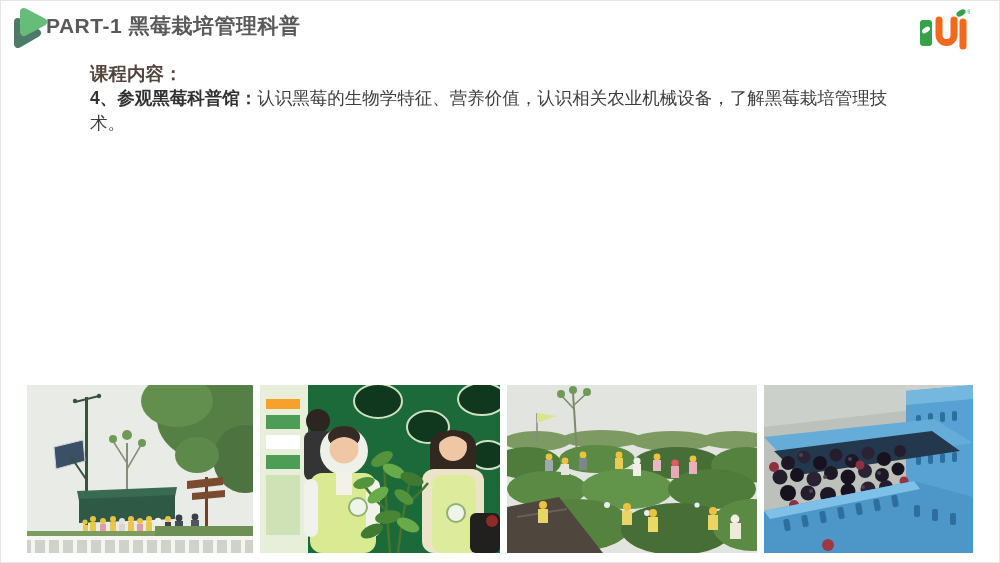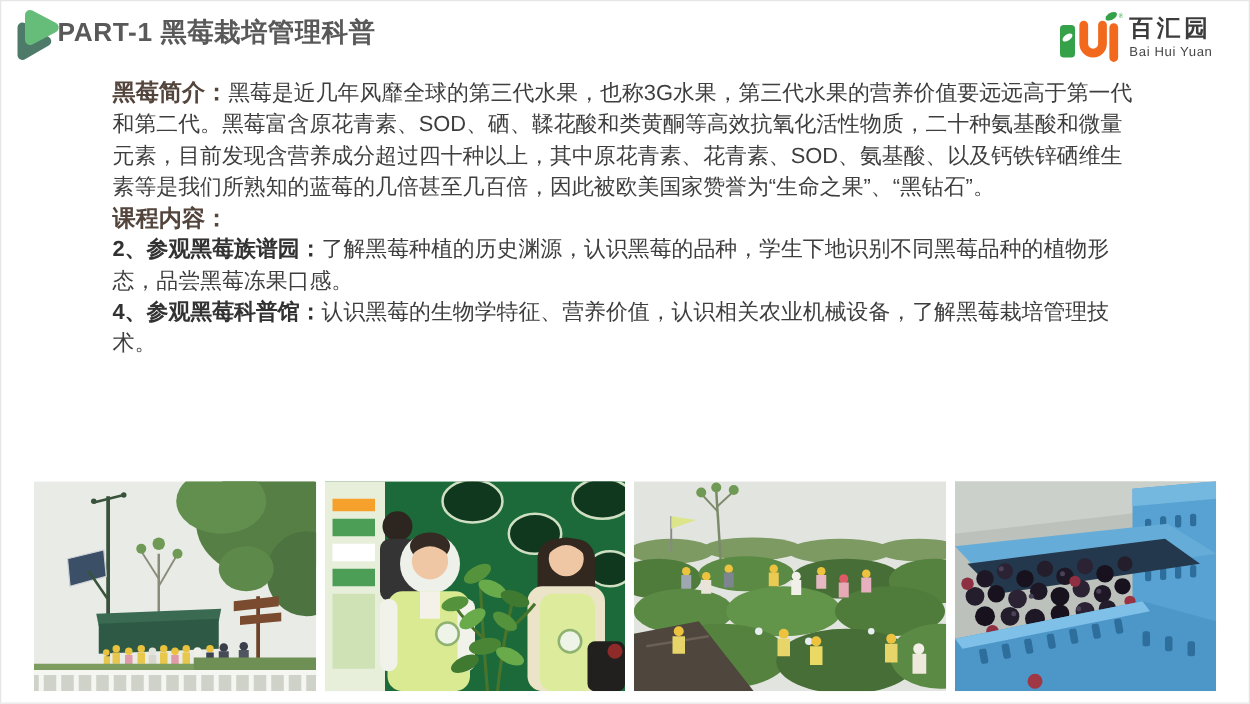--- a/index.html
+++ b/index.html
@@ -63,36 +63,26 @@
 
     <rect x="2" y="12" width="12" height="26" rx="3" fill="#35a148"></rect>
     <ellipse cx="8" cy="22" rx="4.5" ry="2.5" fill="#ffffff" transform="rotate(-35 8 22)"></ellipse>
 
     <path d="M21 12 V27 A7.5 7.5 0 0 0 36 27 V12" fill="none" stroke="#f2691d" stroke-width="7" stroke-linecap="round"></path>
 
     <line x1="45" y1="14" x2="45" y2="38" stroke="#f2691d" stroke-width="7" stroke-linecap="round"></line>
     <ellipse cx="43" cy="5" rx="5" ry="2.8" fill="#35a148" transform="rotate(-30 43 5)"></ellipse>
     <text x="49" y="6" font-size="6" fill="#35a148">®</text>
   </svg>
-  <div class="logo-text">
-    <span class="logo-cn">百汇园</span>
-    <span class="logo-en">Bai Hui Yuan</span>
-  </div>
 </div>
 
 <div class="content">
-  <p class="intro">
-    <span class="lead-label">黑莓简介：</span><span>黑莓是近几年风靡全球的第三代水果，也称3G水果，第三代水果的营养价值要远远高于第一代和第二代。黑莓富含原花青素、SOD、硒、鞣花酸和类黄酮等高效抗氧化活性物质，二十种氨基酸和微量元素，目前发现含营养成分超过四十种以上，其中原花青素、花青素、SOD、氨基酸、以及钙铁锌硒维生素等是我们所熟知的蓝莓的几倍甚至几百倍，因此被欧美国家赞誉为“生命之果”、“黑钻石”。</span>
-  </p>
 
   <div class="course-heading">课程内容：</div>
 
-  <p class="course-item">
-    <span class="item-label">2、参观黑莓族谱园：</span><span>了解黑莓种植的历史渊源，认识黑莓的品种，学生下地识别不同黑莓品种的植物形态，品尝黑莓冻果口感。</span>
-  </p>
   <p class="course-item">
     <span class="item-label">4、参观黑莓科普馆：</span><span>认识黑莓的生物学特征、营养价值，认识相关农业机械设备，了解黑莓栽培管理技术。</span>
   </p>
 </div>
 
 <div class="photos">
 
   <div class="photo photo-1">
     <svg viewBox="0 0 226 168" preserveAspectRatio="none">
       <rect width="226" height="168" fill="#e9ebe6"></rect>

